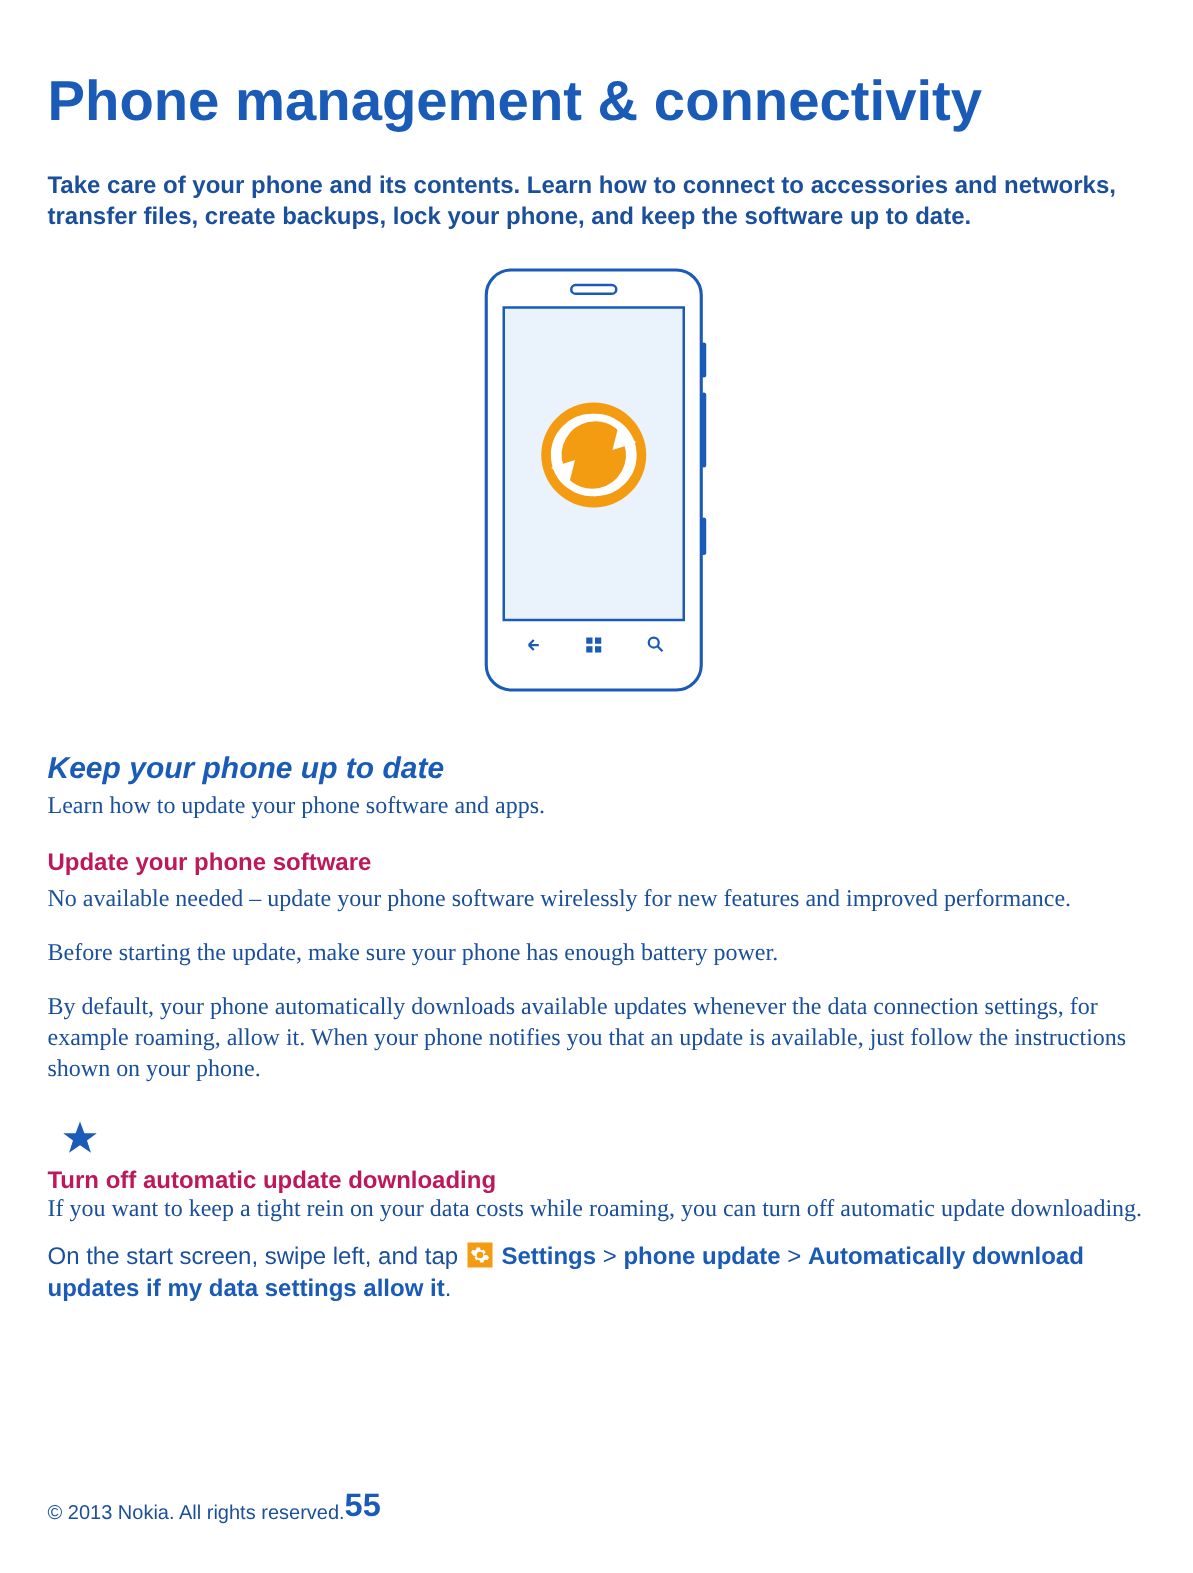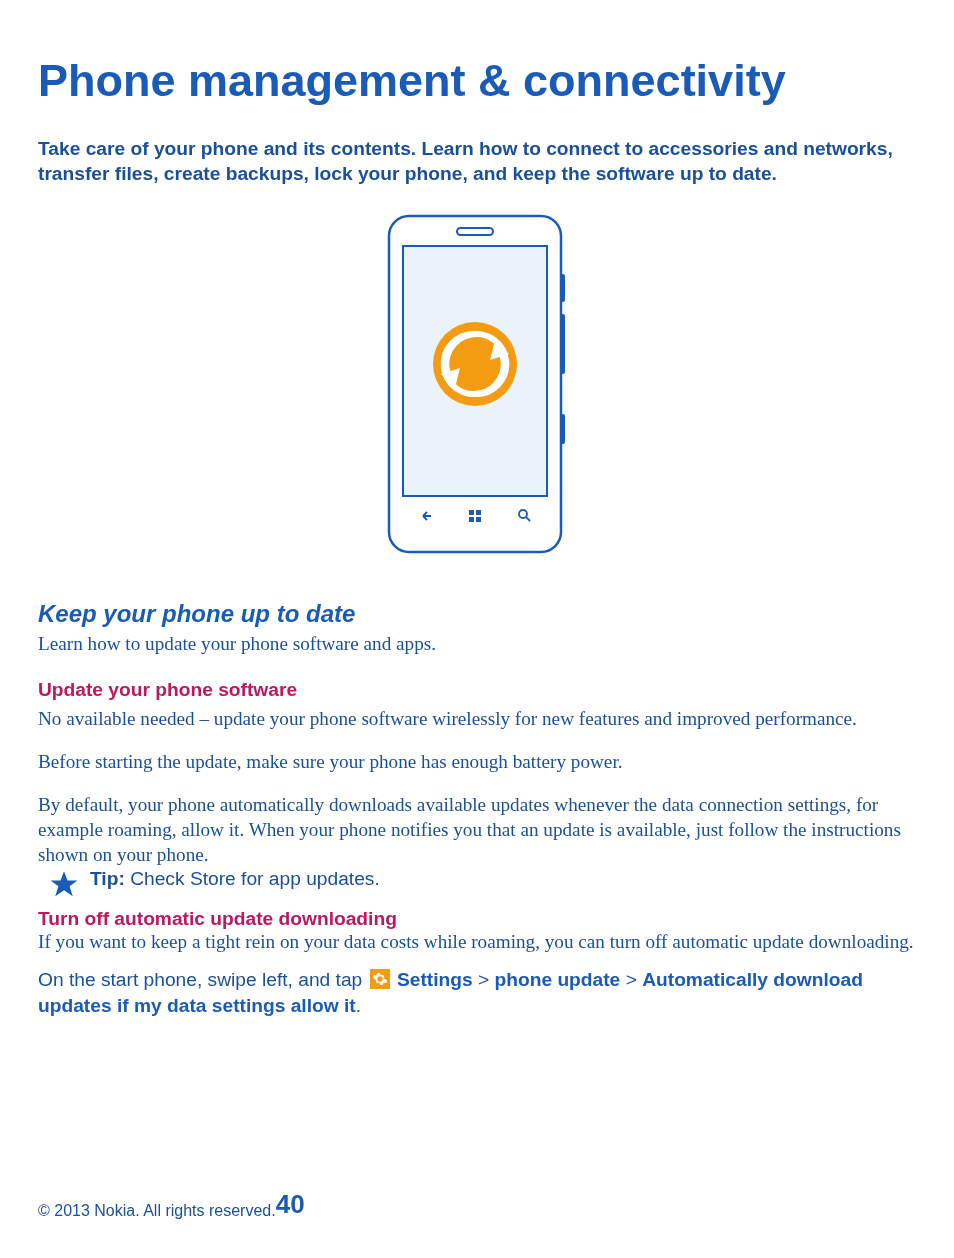--- a/index.html
+++ b/index.html
@@ -130,40 +130,37 @@
     </g>
   </svg>
 </div>
 
 <h2 class="sub-heading">Keep your phone up to date</h2>
 <p class="body-text">Learn how to update your phone software and apps.</p>
 
 <h3 class="topic">Update your phone software</h3>
 <p class="body-text">No available needed – update your phone software wirelessly for new features and improved performance.</p>
 <p class="body-text">Before starting the update, make sure your phone has enough battery power.</p>
-<p class="body-text" style="margin-bottom:0;">By default, your phone automatically downloads available updates whenever the data connection settings, for example roaming, allow it. When your phone notifies you that an update is available, just follow the instructions shown on your phone.</p>
+<p class="body-text" style="margin-bottom:25px;">By default, your phone automatically downloads available updates whenever the data connection settings, for example roaming, allow it. When your phone notifies you that an update is available, just follow the instructions shown on your phone.</p>
 
 <div class="tip-row">
   <div class="tip-star">
     <svg width="28" height="28" viewBox="0 0 24 24">
         <polygon points="12,1 15,9 23.5,9 16.8,14 19.5,22.5 12,17.3 4.5,22.5 7.2,14 0.5,9 9,9" fill="#1a5bb8"></polygon>
       </svg>
   </div>
-  <div class="tip-text">
-    <span class="tip-label">Tip:</span><span> Check Store for app updates.</span>
-  </div>
 </div>
 
 <h3 class="topic tight">Turn off automatic update downloading</h3>
 <p class="body-text" style="margin-bottom:4px;">If you want to keep a tight rein on your data costs while roaming, you can turn off automatic update downloading.</p>
 
 <p class="path-text">
-  <span>On the start phone, swipe left, and tap </span><span class="inline-icon">
+  <span>On the start screen, swipe left, and tap </span><span class="inline-icon">
     <svg width="16" height="16" viewBox="0 0 24 24" fill="#fff">
         <path d="M12 8a4 4 0 100 8 4 4 0 000-8zm9 4a7 7 0 01-.1 1.2l2 1.6-2 3.4-2.4-.8a7 7 0 01-2 1.2l-.4 2.5h-4l-.4-2.5a7 7 0 01-2-1.2l-2.4.8-2-3.4 2-1.6A7 7 0 013 12a7 7 0 01.1-1.2l-2-1.6 2-3.4 2.4.8a7 7 0 012-1.2L8 2.9h4l.4 2.5a7 7 0 012 1.2l2.4-.8 2 3.4-2 1.6c.1.4.2.8.2 1.2z"></path>
       </svg>
   </span> <span class="path-bold">Settings</span><span class="sep"> &gt; </span><span class="path-bold">phone update</span><span class="sep"> &gt; </span><span class="path-bold">Automatically download updates if my data settings allow it</span><span>.</span>
 </p>
 
 <div class="footer">
   <span>© 2013 Nokia. All rights reserved.</span>
-  <span class="pagenum">40</span>
+  <span class="pagenum">55</span>
 </div>
 
 </body></html>

